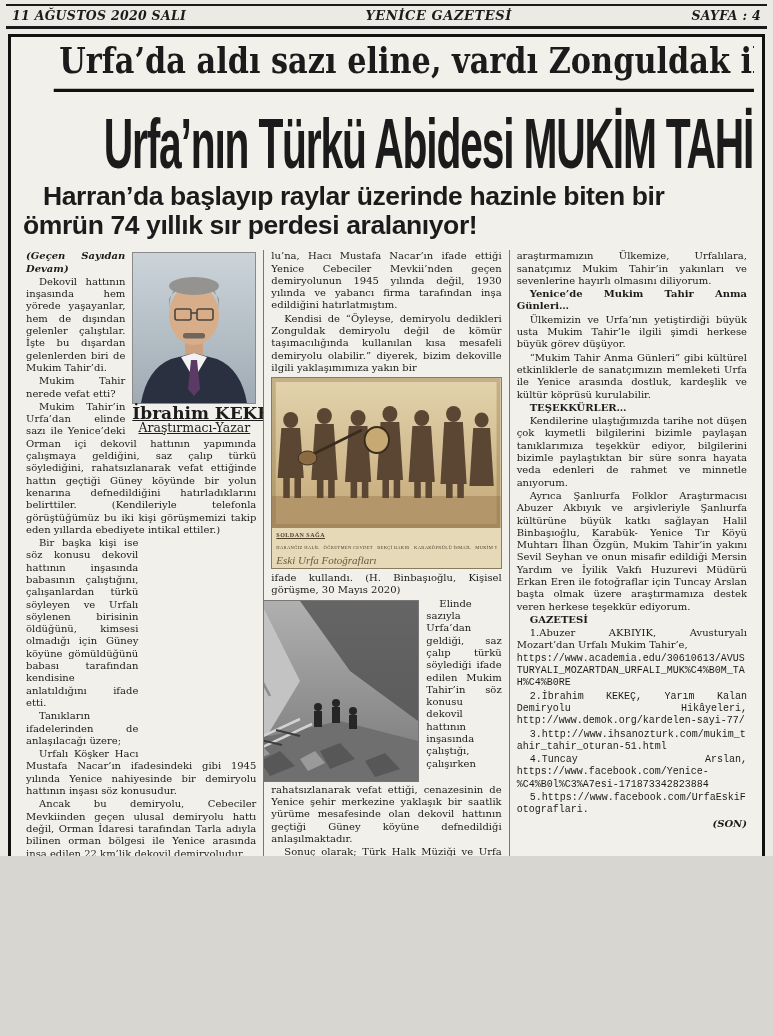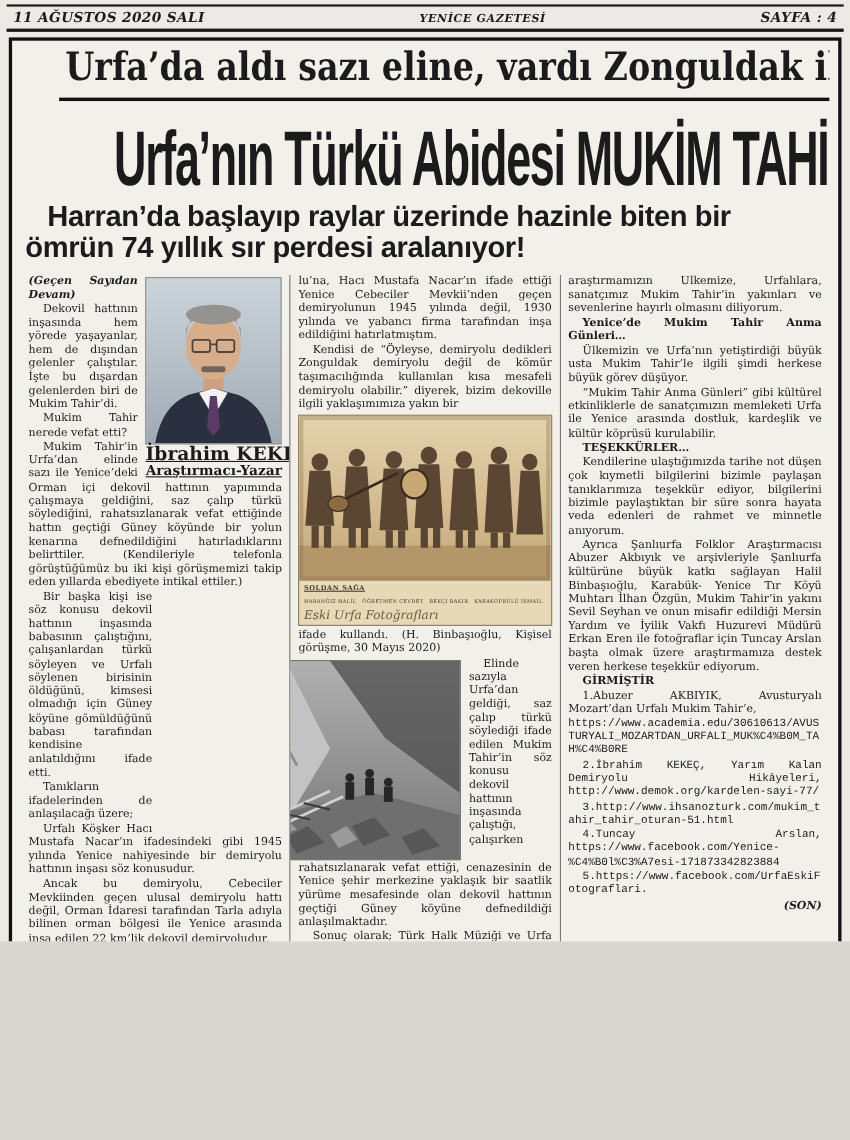--- a/index.html
+++ b/index.html
@@ -9,21 +9,21 @@
     font-family:"DejaVu Serif",serif;
   }
   
   .masthead{
     margin:4px 6px 0;padding:2px 6px 3px;
     border-top:2px solid #1a1a1a;border-bottom:3px solid #1a1a1a;
     display:flex;justify-content:space-between;align-items:baseline;
     font-style:italic;font-weight:bold;
   }
   .masthead .date,.masthead .pageno{font-size:12.5px;letter-spacing:.3px;}
-  .masthead .title{font-size:10px;letter-spacing:.6px;}
+  .masthead .title{font-size:13px;letter-spacing:.6px;}
   
   .article-box{
     margin:5px 8px 0;height:858px;box-sizing:border-box;
     border:3px solid #111;background:#f2f0ea;padding:4px 8px 0;
     overflow:hidden;
   }
   .kicker-wrap{text-align:center;overflow:hidden;}
   .kicker{
     display:inline-block;font-weight:bold;font-size:33px;white-space:nowrap;
     transform:scale(.92,1.08);transform-origin:center bottom;
@@ -48,21 +48,21 @@
   .para.ni{text-indent:0;}
   .para.b{font-weight:bold;}
   .para.i{font-style:italic;}
   .para.r{text-align:right;}
   .para.url{overflow-wrap:anywhere;font-family:Liberation Mono, monospace;}
   
   .portrait-fig{float:right;width:124px;margin:2px 0 3px 7px;}
   .portrait-img{display:block;width:122px;height:150px;border:1px solid #8a8a8a;background:#b9c2c9;}
   .portrait-cap{text-align:center;margin-top:3px;}
   .cap-name{display:block;font-weight:bold;font-size:17px;text-decoration:underline;white-space:nowrap;}
-  .cap-title{display:block;font-weight:bold;font-size:12.5px;text-decoration:underline;margin-top:2px;}
+  .cap-title{display:block;font-weight:normal;font-size:12.5px;text-decoration:underline;margin-top:2px;}
   .spacer-r{float:right;width:118px;height:212px;}
   
   .musicians-fig{margin:3px 0;border:1px solid #8a7b5c;background:#e6d9b8;}
   .musicians-img{display:block;width:100%;height:150px;}
   .musicians-cap{padding:1px 4px 2px;color:#4d3f29;}
   .mus-head{font-size:6px;font-weight:bold;text-decoration:underline;letter-spacing:.5px;}
   .mus-names{font-size:4.6px;white-space:pre;overflow:hidden;letter-spacing:.3px;}
   .mus-mark{font-size:11px;font-style:italic;color:#6b5a3f;}
   
   .railway-fig{
@@ -183,21 +183,21 @@
             <p class="para b">“Kısa mesafeli demiryolu olabilir”</p>
           </div>
       </div>
 
       <div class="col">
         <div>
             <p class="para ni">lu’na, Hacı Mustafa Nacar’ın ifade ettiği Yenice Cebeciler Mevkii’nden geçen demiryolunun 1945 yılında değil, 1930 yılında ve yabancı firma tarafından inşa edildiğini hatırlatmıştım.</p>
             <p class="para">Kendisi de “Öyleyse, demiryolu dedikleri Zonguldak demiryolu değil de kömür taşımacılığında kullanılan kısa mesafeli demiryolu olabilir.” diyerek, bizim dekoville ilgili yaklaşımımıza yakın bir</p>
           </div>
 
-        <figure class="musicians-fig" style="margin:3px 0;display:block;">
+        <figure class="musicians-fig" style="margin:3px 0;display:block;font-family:Liberation Serif, serif;">
           <svg class="musicians-img" viewBox="0 0 244 150" preserveAspectRatio="none" xmlns="http://www.w3.org/2000/svg">
             <defs>
                 <linearGradient id="sep" x1="0" y1="0" x2="0" y2="1">
               <stop offset="0" stop-color="#e3d3ad"></stop>
                   <stop offset="1" stop-color="#c4a878"></stop>
             </linearGradient>
               </defs>
             <rect width="244" height="150" fill="url(#sep)"></rect>
             <rect y="118" width="244" height="32" fill="#b3966a"></rect>
             <g fill="#5a4632">
@@ -302,21 +302,21 @@
 
       <div class="col">
         <div>
             <p class="para ni">araştırmamızın Ülkemize, Urfalılara, sanatçımız Mukim Tahir’in yakınları ve sevenlerine hayırlı olmasını diliyorum.</p>
             <p class="para b">Yenice’de Mukim Tahir Anma Günleri…</p>
             <p class="para">Ülkemizin ve Urfa’nın yetiştirdiği büyük usta Mukim Tahir’le ilgili şimdi herkese büyük görev düşüyor.</p>
             <p class="para">“Mukim Tahir Anma Günleri” gibi kültürel etkinliklerle de sanatçımızın memleketi Urfa ile Yenice arasında dostluk, kardeşlik ve kültür köprüsü kurulabilir.</p>
             <p class="para b">TEŞEKKÜRLER…</p>
             <p class="para">Kendilerine ulaştığımızda tarihe not düşen çok kıymetli bilgilerini bizimle paylaşan tanıklarımıza teşekkür ediyor, bilgilerini bizimle paylaştıktan bir süre sonra hayata veda edenleri de rahmet ve minnetle anıyorum.</p>
             <p class="para">Ayrıca Şanlıurfa Folklor Araştırmacısı Abuzer Akbıyık ve arşivleriyle Şanlıurfa kültürüne büyük katkı sağlayan Halil Binbaşıoğlu, Karabük- Yenice Tır Köyü Muhtarı İlhan Özgün, Mukim Tahir’in yakını Sevil Seyhan ve onun misafir edildiği Mersin Yardım ve İyilik Vakfı Huzurevi Müdürü Erkan Eren ile fotoğraflar için Tuncay Arslan başta olmak üzere araştırmamıza destek veren herkese teşekkür ediyorum.</p>
-            <p class="para b">GİRMİŞTİR</p>
+            <p class="para b">GAZETESİ</p>
             <p class="para">1.Abuzer AKBIYIK, Avusturyalı Mozart’dan Urfalı Mukim Tahir’e,</p>
             <p class="para url ni">https://www.academia.edu/30610613/AVUSTURYALI_MOZARTDAN_URFALI_MUK%C4%B0M_TAH%C4%B0RE</p>
             <p class="para url">2.İbrahim KEKEÇ, Yarım Kalan Demiryolu Hikâyeleri, http://www.demok.org/kardelen-sayi-77/</p>
             <p class="para url">3.http://www.ihsanozturk.com/mukim_tahir_tahir_oturan-51.html</p>
             <p class="para url">4.Tuncay Arslan, https://www.facebook.com/Yenice-%C4%B0l%C3%A7esi-171873342823884</p>
             <p class="para url">5.https://www.facebook.com/UrfaEskiFotograflari.</p>
             <p class="para b i r">(SON)</p>
           </div>
       </div>
 

